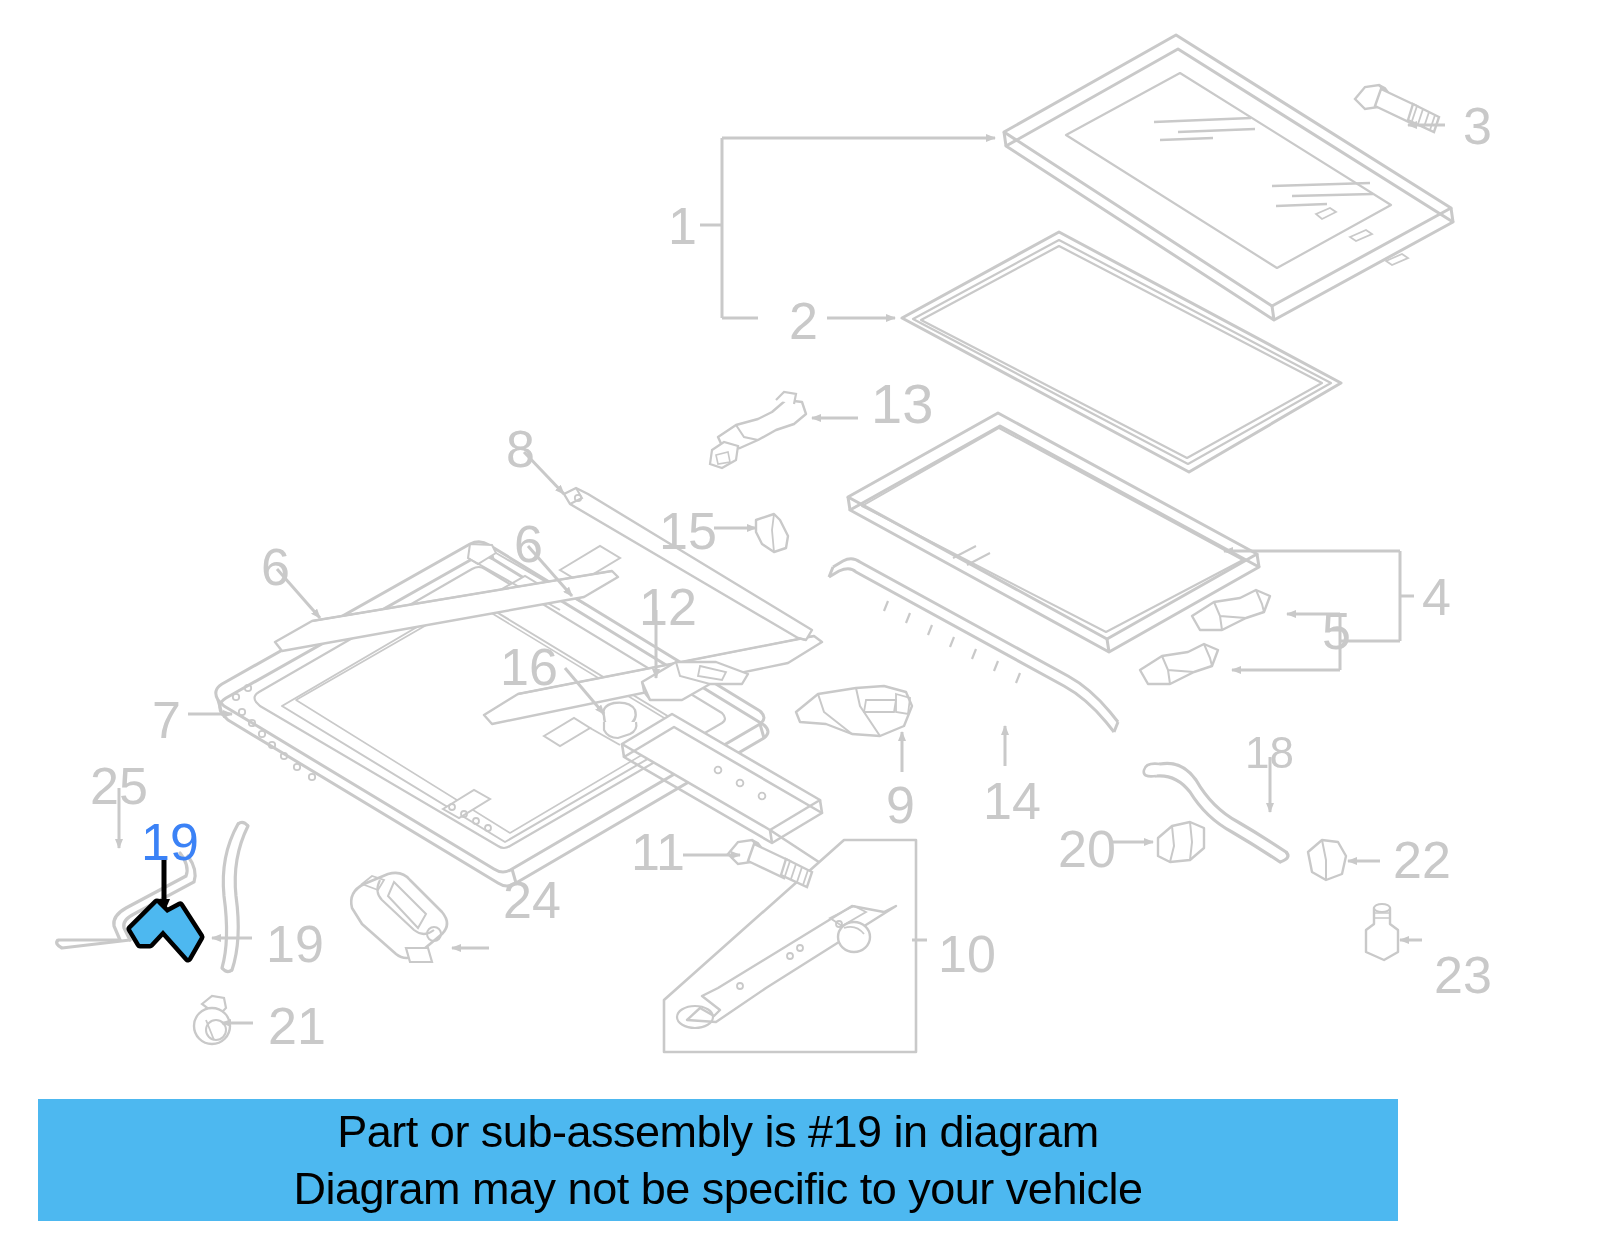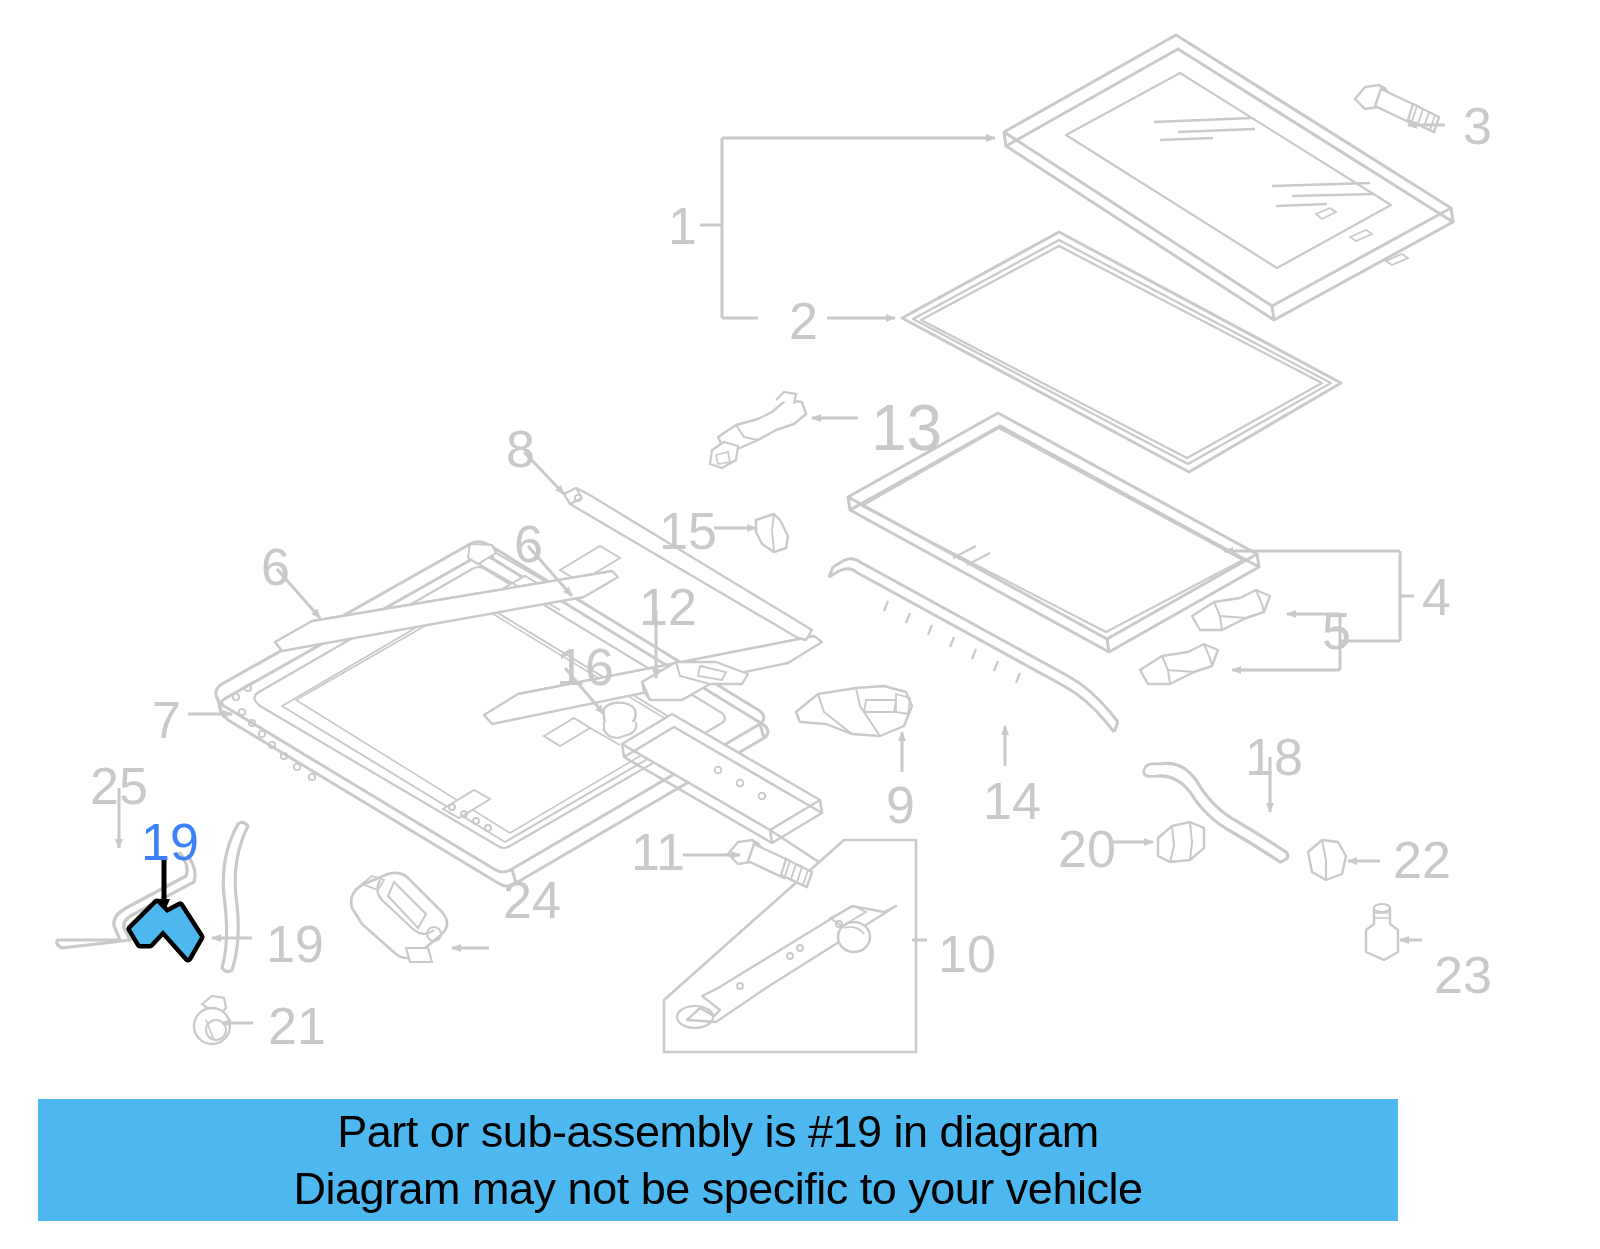--- a/index.html
+++ b/index.html
@@ -345,26 +345,26 @@
       <div class="callout-label" style="left: 1422px; top: 571px; font-size: 52px;">4</div>
       <div class="callout-label" style="left: 1322px; top: 605px; font-size: 52px;">5</div>
       <div class="callout-label" style="left: 261px; top: 541px; font-size: 52px;">6</div>
       <div class="callout-label" style="left: 514px; top: 518px; font-size: 52px;">6</div>
       <div class="callout-label" style="left: 152px; top: 694px; font-size: 52px;">7</div>
       <div class="callout-label" style="left: 506px; top: 423px; font-size: 52px;">8</div>
       <div class="callout-label" style="left: 886px; top: 779px; font-size: 52px;">9</div>
       <div class="callout-label" style="left: 938px; top: 928px; font-size: 52px;">10</div>
       <div class="callout-label" style="left: 631px; top: 826px; font-size: 52px;">11</div>
       <div class="callout-label" style="left: 639px; top: 581px; font-size: 52px;">12</div>
-      <div class="callout-label" style="left: 871px; top: 396px; font-size: 64px;">13</div>
+      <div class="callout-label" style="left: 871px; top: 376px; font-size: 56px;">13</div>
       <div class="callout-label" style="left: 983px; top: 775px; font-size: 52px;">14</div>
       <div class="callout-label" style="left: 659px; top: 505px; font-size: 52px;">15</div>
-      <div class="callout-label" style="left: 556px; top: 641px; font-size: 52px;">16</div>
+      <div class="callout-label" style="left: 500px; top: 641px; font-size: 52px;">16</div>
       <div class="callout-label" style="left: 266px; top: 918px; font-size: 52px;">19</div>
-      <div class="callout-label" style="left: 1245px; top: 731px; font-size: 52px;">18</div>
+      <div class="callout-label" style="left: 1245px; top: 731px; font-size: 44px;">18</div>
       <div class="callout-label highlight" style="left: 141px; top: 816px; font-size: 52px;">19</div>
       <div class="callout-label" style="left: 1058px; top: 823px; font-size: 52px;">20</div>
       <div class="callout-label" style="left: 268px; top: 1000px; font-size: 52px;">21</div>
       <div class="callout-label" style="left: 1393px; top: 834px; font-size: 52px;">22</div>
       <div class="callout-label" style="left: 1434px; top: 949px; font-size: 52px;">23</div>
       <div class="callout-label" style="left: 503px; top: 874px; font-size: 52px;">24</div>
       <div class="callout-label" style="left: 90px; top: 760px; font-size: 52px;">25</div>
     </div>
 
   <div id="caption-banner">

